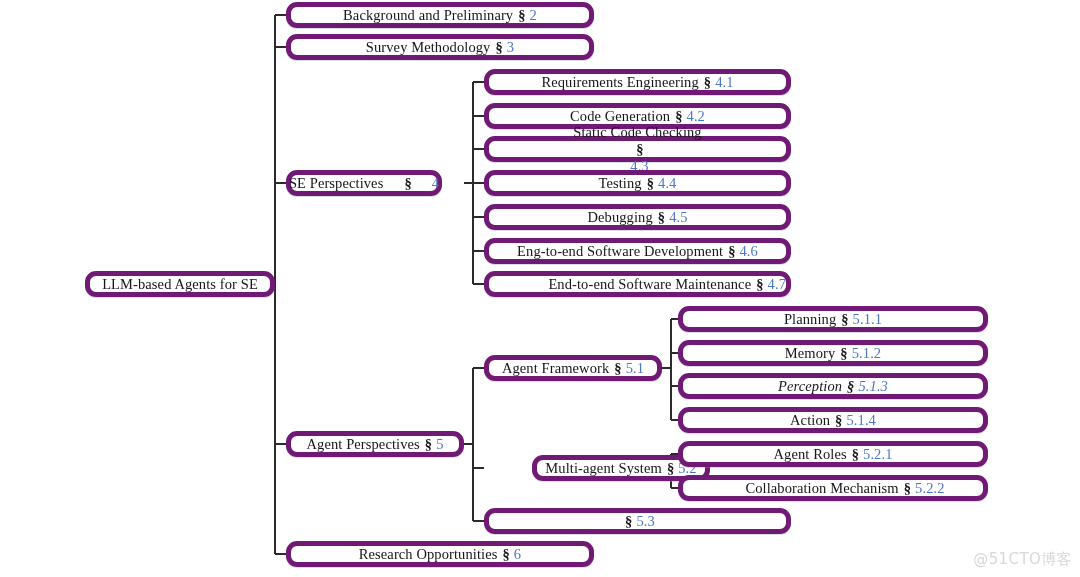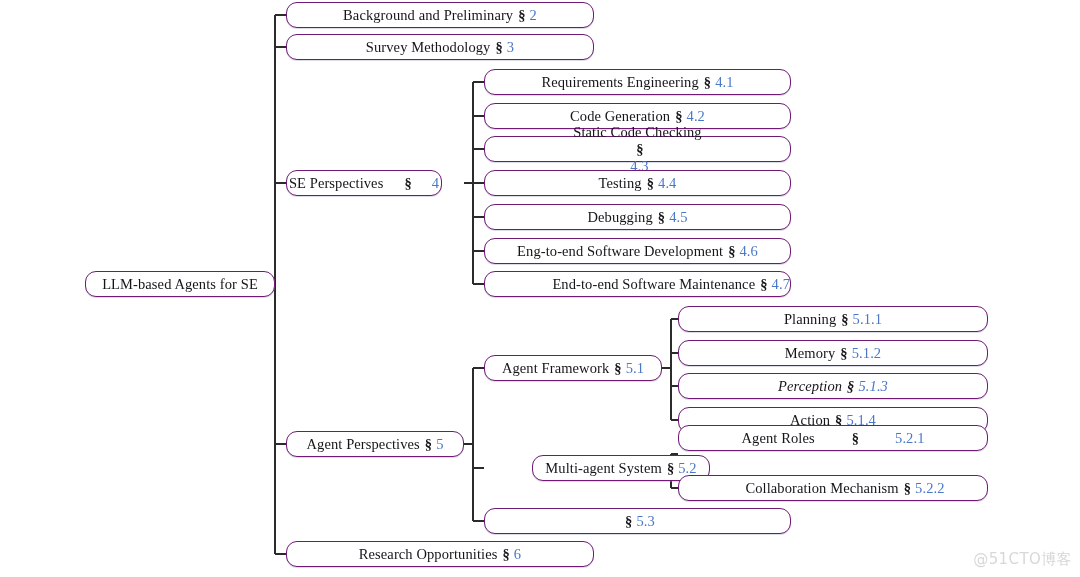--- a/index.html
+++ b/index.html
@@ -20,21 +20,21 @@
     position: absolute;
     left: 0;
     top: 0;
     width: 1080px;
     height: 577px;
     pointer-events: none;
   }
   .node {
     position: absolute;
     box-sizing: border-box;
-    border: 1px solid #701a75;
+    border: 5px solid #701a75;
     border-radius: 11px;
     background: #ffffff;
     display: flex;
     align-items: center;
     justify-content: center;
     white-space: nowrap;
     color: #1a1a1a;
     font-size: 14.5px;
     letter-spacing: .1px;
     box-shadow: 0 1px 0 rgba(150,155,190,.35);
@@ -181,21 +181,21 @@
       <div class="node" style="left: 678px; top: 407px; width: 310px; height: 26px;">
         <span class="lbl">Action</span>
         <span class="sign">§</span>
         <span class="sect">5.1.4</span>
       </div>
       <div class="node" style="left: 484px; top: 455px; width: 178px; height: 26px; margin-left: 48px;">
         <span class="lbl">Multi-agent System</span>
         <span class="sign">§</span>
         <span class="sect">5.2</span>
       </div>
-      <div class="node" style="left: 678px; top: 425px; width: 310px; height: 26px; gap: 32px;">
+      <div class="node" style="left: 678px; top: 441px; width: 310px; height: 26px;">
         <span class="lbl">Agent Roles</span>
         <span class="sign">§</span>
         <span class="sect">5.2.1</span>
       </div>
       <div class="node" style="left: 678px; top: 475px; width: 310px; height: 26px; padding-left: 24px;">
         <span class="lbl">Collaboration Mechanism</span>
         <span class="sign">§</span>
         <span class="sect">5.2.2</span>
       </div>
       <div class="node" style="left: 484px; top: 508px; width: 307px; height: 26px;">

